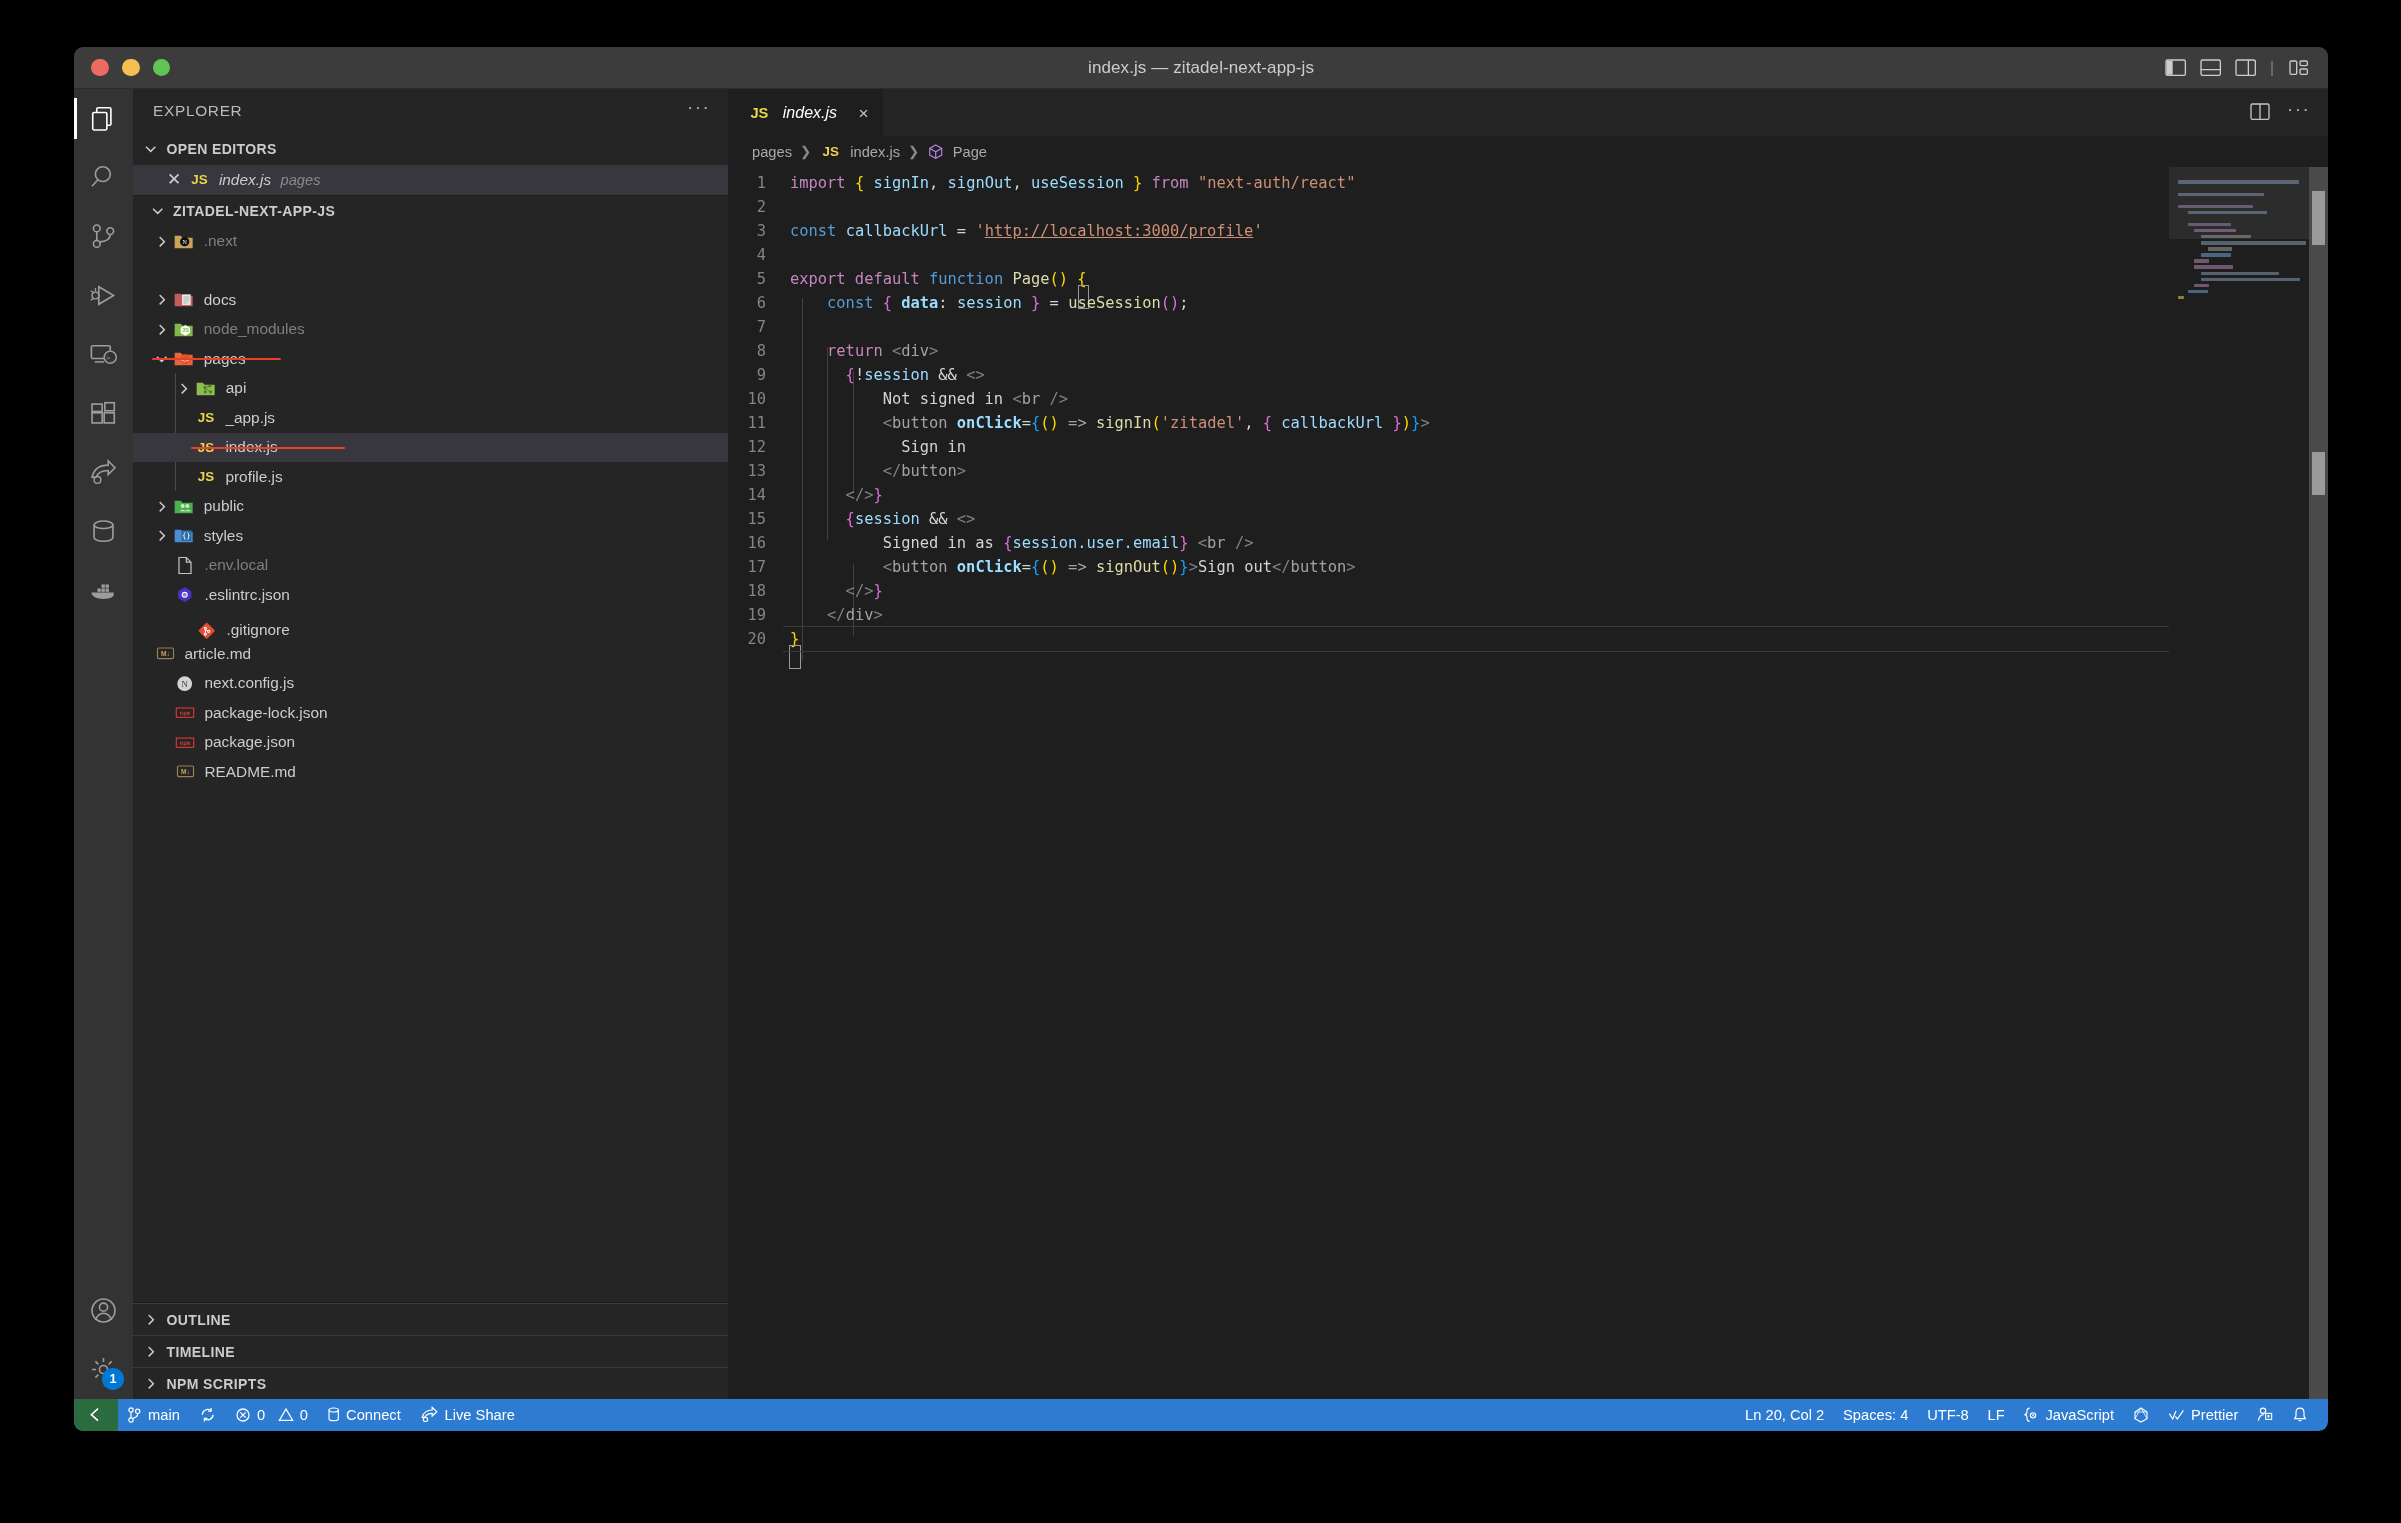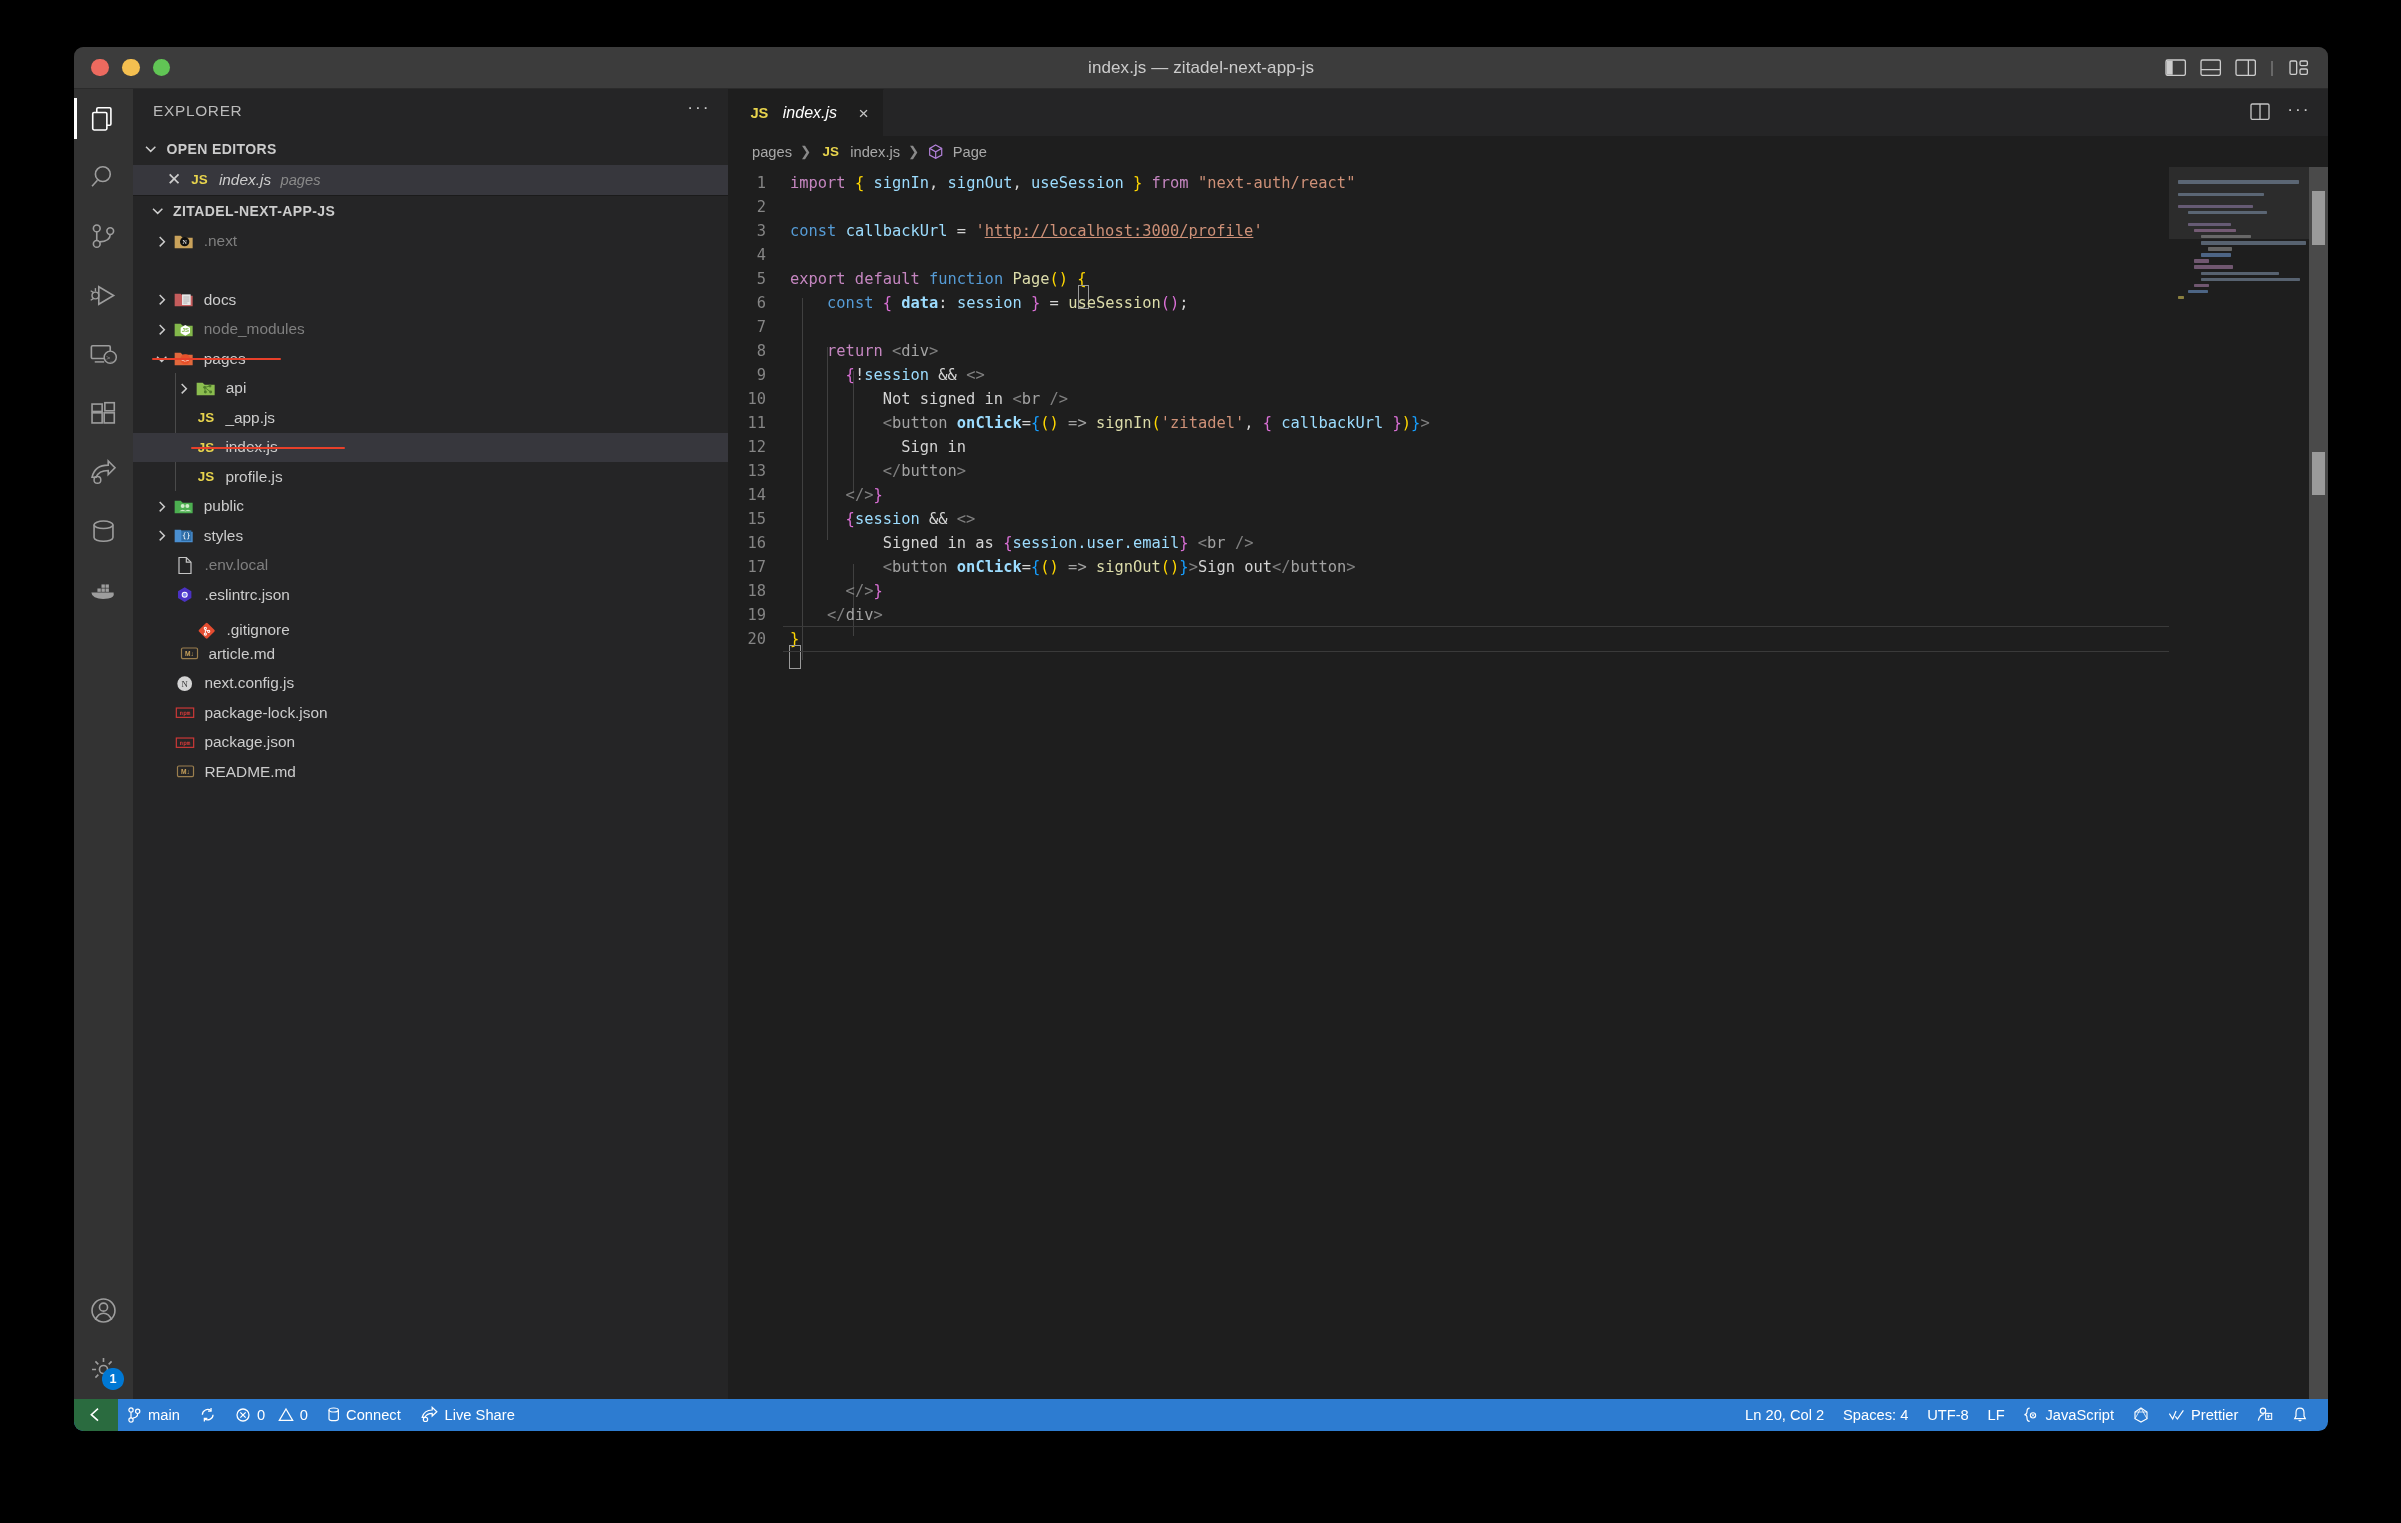--- a/index.html
+++ b/index.html
@@ -525,21 +525,21 @@
                   <circle cx="11" cy="9.5" r="1.6"></circle>
                   <circle cx="16" cy="14" r="1.6"></circle>
                   <circle cx="11" cy="18" r="1.6"></circle>
                   <path d="M11 11 v5 M12.5 12.5 L15 13"></path>
                 </g>
               </svg>
           </span>
           <span class="label">.gitignore</span>
         </div>
 
-        <div class="row" style="padding-left:18px;margin-left:24px;">
+        <div class="row" style="padding-left:18px;">
           <span class="fi">
             <svg width="19" height="14.7" viewBox="0 0 28 22" style="font-size:23px">
                 <rect x="2" y="3" width="24" height="16" rx="2" fill="none" stroke="#9b7f4e" stroke-width="1.8"></rect>
                 <text x="14" y="15" font-size="10" fill="#c9a25b" text-anchor="middle" font-family="sans-serif" font-weight="bold">M↓</text>
               </svg>
           </span>
           <span class="label">article.md</span>
         </div>
 
         <div class="row" style="padding-left:38px;">
@@ -576,20 +576,46 @@
           <span class="fi">
             <svg width="19" height="14.7" viewBox="0 0 28 22" style="font-size:23px">
                 <rect x="2" y="3" width="24" height="16" rx="2" fill="none" stroke="#9b7f4e" stroke-width="1.8"></rect>
                 <text x="14" y="15" font-size="10" fill="#c9a25b" text-anchor="middle" font-family="sans-serif" font-weight="bold">M↓</text>
               </svg>
           </span>
           <span class="label">README.md</span>
         </div>
       </div>
 
+      <div class="bottom-sections">
+        <div class="section-head">
+          <span class="chev right">
+              <svg viewBox="0 0 26 26">
+                <path d="M6 10 L13 17 L20 10" fill="none" stroke="#cccccc" stroke-width="2.2"></path>
+              </svg>
+            </span>
+          <span>OUTLINE</span>
+        </div>
+        <div class="section-head">
+          <span class="chev right">
+              <svg viewBox="0 0 26 26">
+                <path d="M6 10 L13 17 L20 10" fill="none" stroke="#cccccc" stroke-width="2.2"></path>
+              </svg>
+            </span>
+          <span>TIMELINE</span>
+        </div>
+        <div class="section-head">
+          <span class="chev right">
+              <svg viewBox="0 0 26 26">
+                <path d="M6 10 L13 17 L20 10" fill="none" stroke="#cccccc" stroke-width="2.2"></path>
+              </svg>
+            </span>
+          <span>NPM SCRIPTS</span>
+        </div>
+      </div>
     </div>
 
     <div class="editor">
 
       <div class="tabsbar">
         <div class="tab">
           <span class="fi">
               <span class="js-badge" style="font-size:14.7px;">JS</span>
             </span>
           <span class="tab-label">index.js</span>

